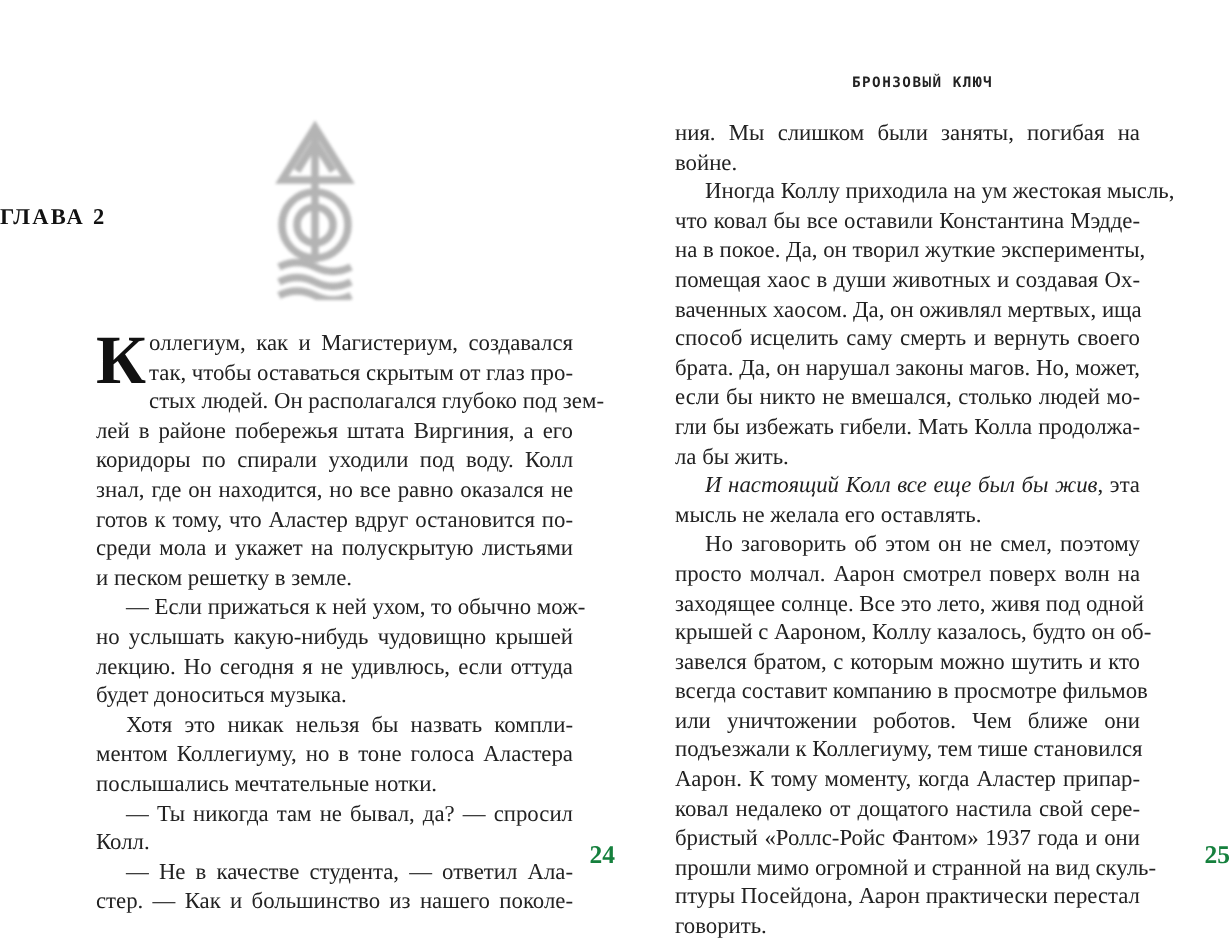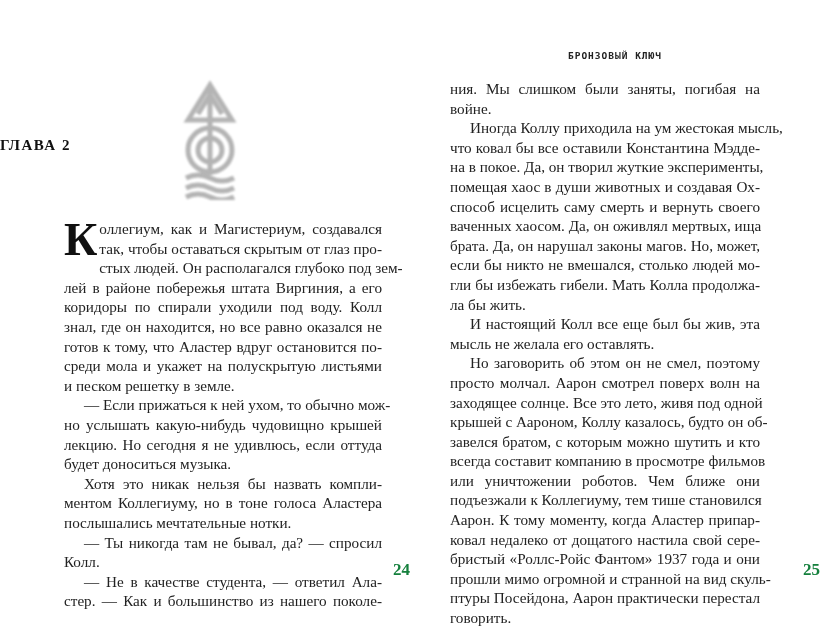--- a/index.html
+++ b/index.html
@@ -17,21 +17,21 @@
 
   .running-head { position: absolute; top: 50px; left: 0; width: 410px; text-align: center;
     font-family: "DejaVu Sans Mono", monospace; font-weight: bold; font-size: 9.5px; letter-spacing: 1px; color: #222; }
 
   .text { position: absolute; font-size: 15.2px; line-height: 19.6px; text-align: justify; }
   .text-left { left: 64px; top: 219px; width: 318px; }
   .text-right { left: 40px; top: 79px; width: 310px; }
   .line { display: block; white-space: nowrap; text-align-last: justify; text-align: justify; }
   .line.last { text-align-last: left; }
   .indent { padding-left: 20px; }
-  .it { }
+  .it { font-style: italic; }
   .dropcap { float: left; font-size: 46px; line-height: 38px; font-weight: bold; margin: 2px 2px 0 0; color: #111; }
 
   .folio { position: absolute; top: 560px; left: 0; width: 410px; text-align: right; font-size: 17px; font-weight: bold; color: #15803d; }
   .folio-left { left: 0; }
 </style>
 </head>
 <body>
 
 <div class="page page-left">
   <svg class="emblem" viewBox="0 0 60 120">
@@ -75,22 +75,22 @@
 
 <div class="page page-right">
   <div class="running-head">БРОНЗОВЫЙ КЛЮЧ</div>
   <div class="text text-right" id="right-text">
       <span class="line">ния. Мы слишком были заняты, погибая на</span>
       <span class="line last">войне.</span>
       <span class="line indent">Иногда Коллу приходила на ум жестокая мысль,</span>
       <span class="line">что ковал бы все оставили Константина Мэдде-</span>
       <span class="line">на в покое. Да, он творил жуткие эксперименты,</span>
       <span class="line">помещая хаос в души животных и создавая Ох-</span>
+      <span class="line">ваченных хаосом. Да, он оживлял мертвых, ища</span>
       <span class="line">способ исцелить саму смерть и вернуть своего</span>
-      <span class="line">ваченных хаосом. Да, он оживлял мертвых, ища</span>
       <span class="line">брата. Да, он нарушал законы магов. Но, может,</span>
       <span class="line">если бы никто не вмешался, столько людей мо-</span>
       <span class="line">гли бы избежать гибели. Мать Колла продолжа-</span>
       <span class="line last">ла бы жить.</span>
       <span class="line indent"><span class="it">И настоящий Колл все еще был бы жив</span>, эта</span>
       <span class="line last">мысль не желала его оставлять.</span>
       <span class="line indent">Но заговорить об этом он не смел, поэтому</span>
       <span class="line">просто молчал. Аарон смотрел поверх волн на</span>
       <span class="line">заходящее солнце. Все это лето, живя под одной</span>
       <span class="line">крышей с Аароном, Коллу казалось, будто он об-</span>

